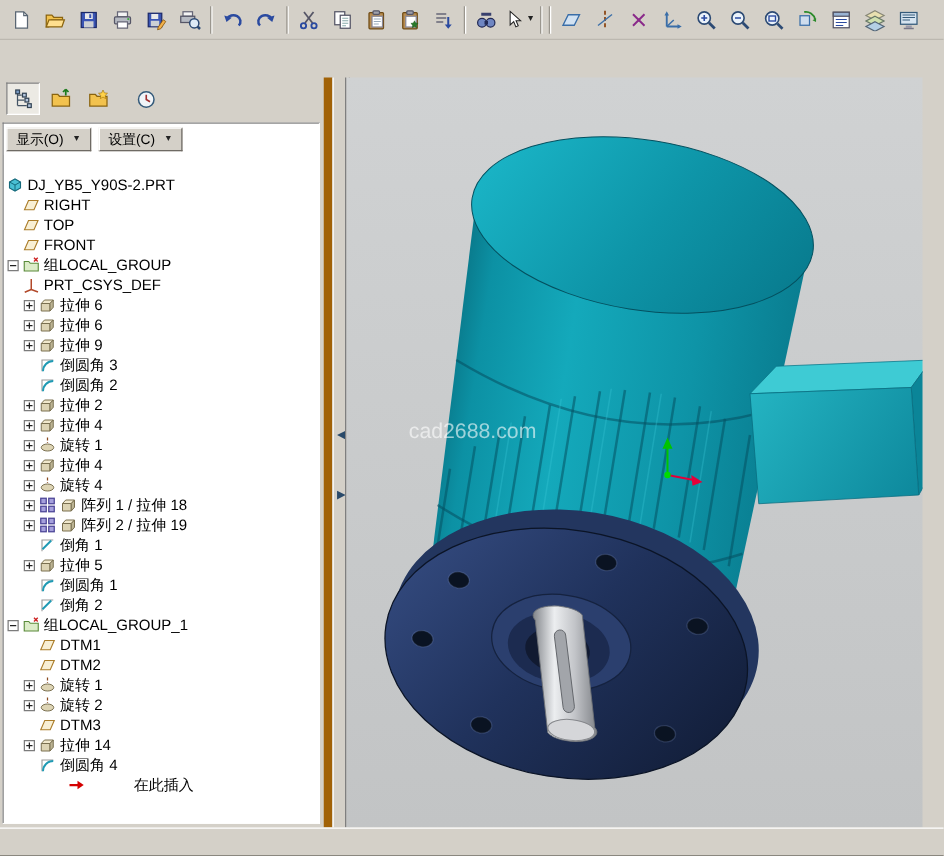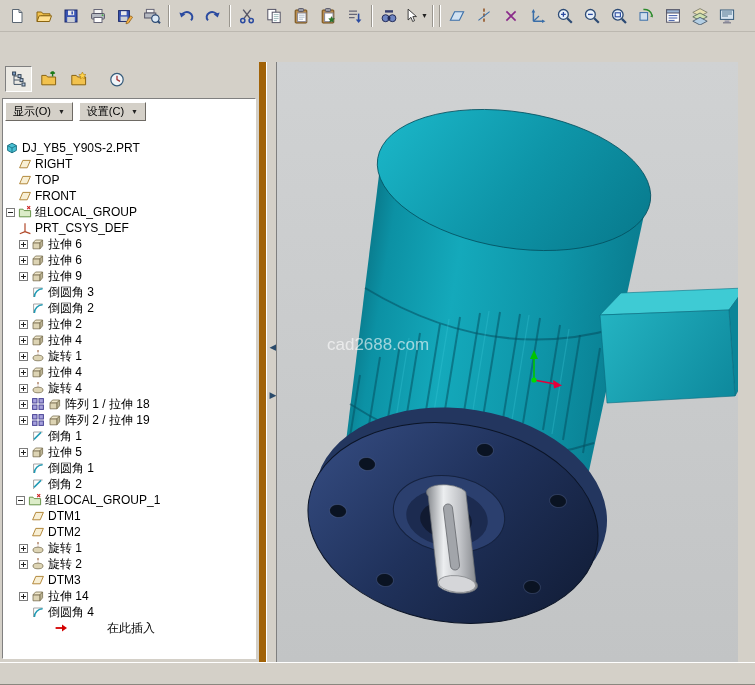--- a/index.html
+++ b/index.html
@@ -527,21 +527,21 @@
         <div class="trow" style="padding-left: 16px;">
           <span class="ebsp"></span>
           <span class="ticon">
             <svg xmlns="http://www.w3.org/2000/svg" width="14" height="14" viewBox="0 0 14 14">
               <path d="M2.6 12 V3 H11.6" fill="none" stroke="#9a9a9a" stroke-width="0.9"></path>
               <path d="M3 10.4 L10 3.4" stroke="#1f9ab4" stroke-width="1.5"></path>
             </svg>
           </span>
           <span>倒角 2</span>
         </div>
-        <div class="trow" style="padding-left: 13px;">
+        <div class="trow" style="padding-left: 3px;">
           <span class="eb"></span>
           <span class="ticon">
             <svg xmlns="http://www.w3.org/2000/svg" width="14" height="14" viewBox="0 0 14 14">
               <path d="M1.4 11.8 V4.2 h3.6 l1.2 1.4 h6.4 v6.2 Z" fill="#dcecc8" stroke="#5a8a3a" stroke-width="0.9"></path>
               <path d="M9.2 1.2 l3 3 M12.2 1.2 l-3 3" stroke="#cc2222" stroke-width="1.1"></path>
             </svg>
           </span>
           <span>组LOCAL_GROUP_1</span>
         </div>
         <div class="trow" style="padding-left: 16px;">

